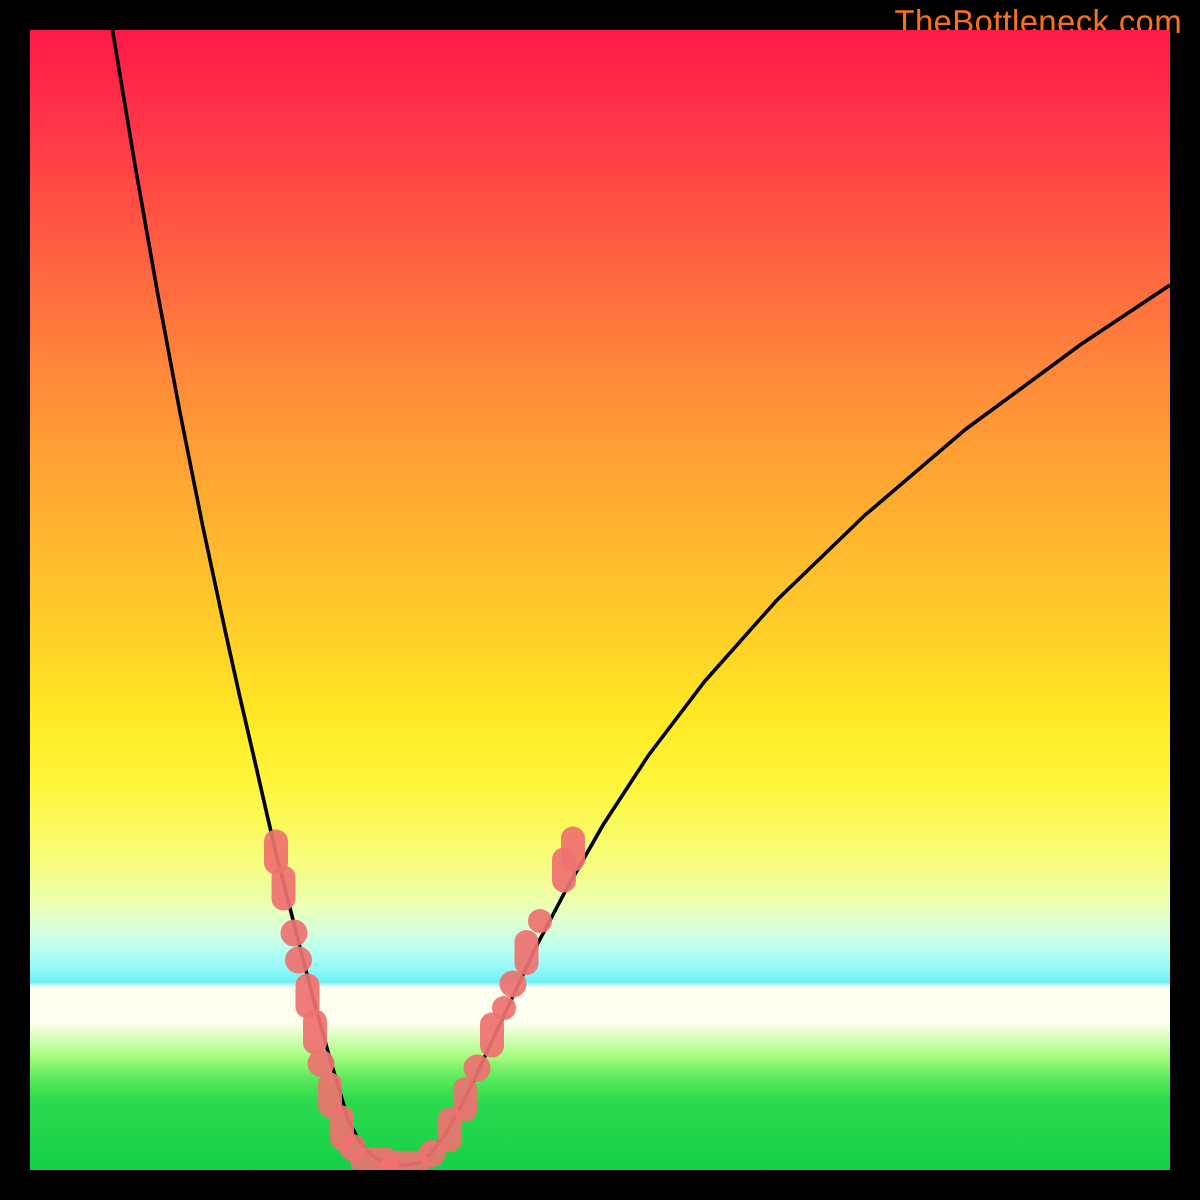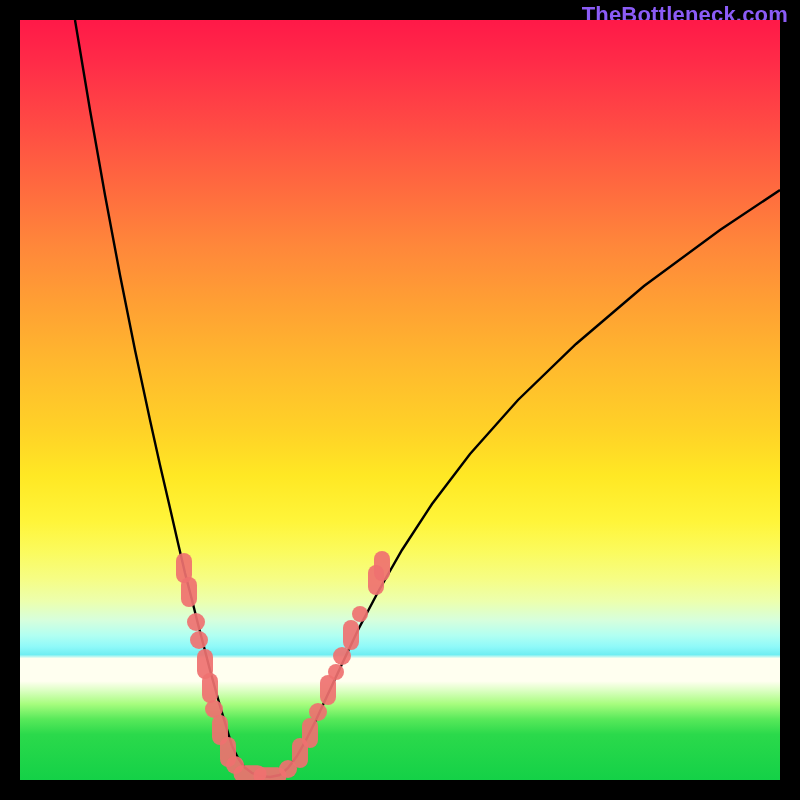--- a/index.html
+++ b/index.html
@@ -47,23 +47,23 @@
       #a7fd7e 90%,
       #58e95a 92%,
       #2bd94b 94%,
       #14d147 100%
     );
   }
   .watermark {
     position: absolute;
     top: 2px;
     right: 12px;
-    color: #8b5cf6;
+    color: #f97316;
     font-size: 22px;
-    font-weight: 700;
+    font-weight: 400;
     letter-spacing: 0.2px;
     user-select: none;
   }
   svg.curve {
     position: absolute;
     inset: 0;
   }
   .dot {
     fill: #ef7170;
     fill-opacity: 0.92;

